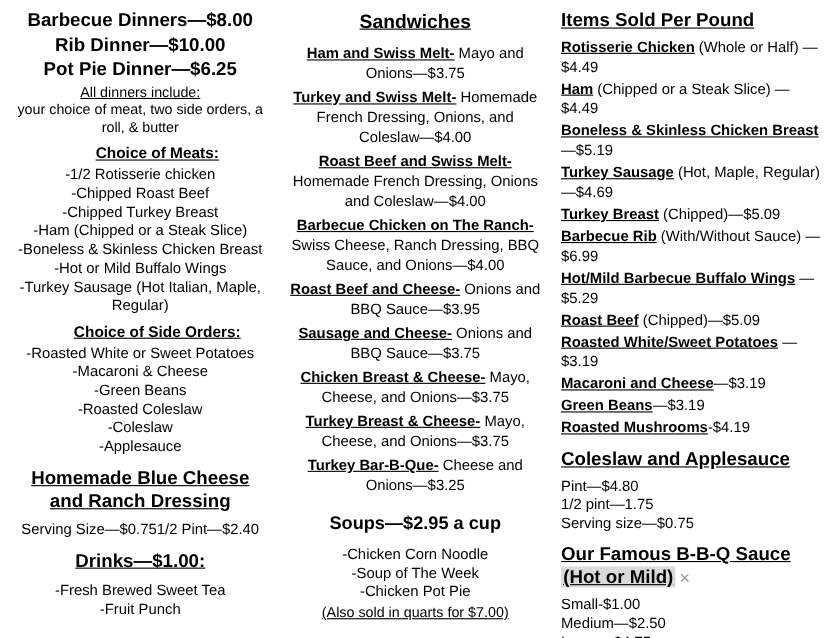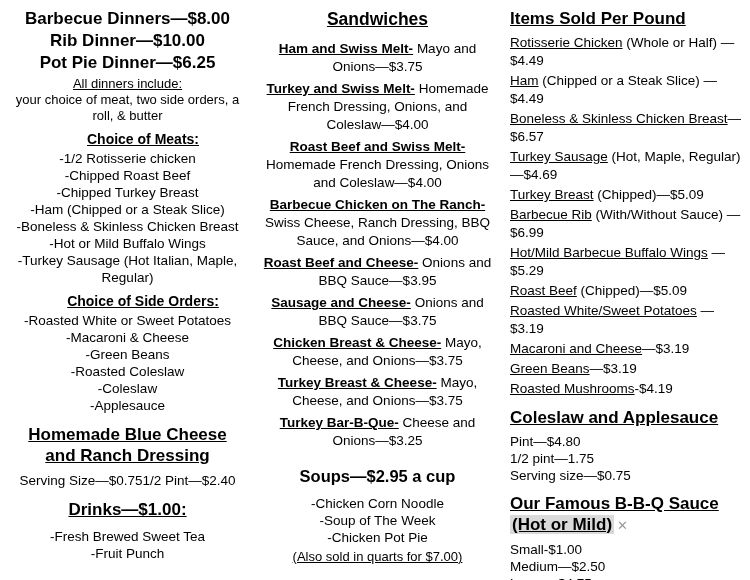--- a/index.html
+++ b/index.html
@@ -30,21 +30,21 @@
   .mid-heading { font-size:17.5px; font-weight:700; text-decoration:underline; margin-bottom:10px; line-height:22px; }
   .sandwich { font-size:13.5px; line-height:18px; margin-bottom:4px; }
   .sw-name { font-weight:700; text-decoration:underline; }
   .soups-heading { font-size:16.5px; font-weight:700; margin-top:16px; margin-bottom:8px; line-height:21px; }
   .soups-note { font-size:13px; text-decoration:underline; margin-top:2px; line-height:17px; }
 
   
   .col-right { width:250px; padding:8px 4px 0 10px; text-align:left; }
   .right-heading { font-size:17px; font-weight:700; text-decoration:underline; margin-bottom:5px; line-height:21px; }
   .pp-item { font-size:13.5px; line-height:18px; margin-bottom:2px; }
-  .pp-name { font-weight:400; text-decoration:underline; }
+  .pp-name { font-weight:700; text-decoration:underline; }
   .mt { margin-top:9px; }
   .small-line { font-size:13.5px; line-height:17px; }
   .sauce-heading div { line-height:21px; }
   .smudge { background:rgba(172,172,172,0.45); padding:0 2px; }
   .wm-x {
     color:#9a9a9a; font-weight:400; font-size:13px; margin-left:3px;
     display:inline-block; text-decoration:none;
   }
 </style>
 </head>
@@ -148,21 +148,21 @@
   </div>
 
   <div class="col col-right">
     <div class="right-heading">Items Sold Per Pound</div>
     <div>
 
         <div class="pp-item"><span class="pp-name">Rotisserie Chicken</span><span class="pp-rest"> (Whole or Half) —$4.49</span></div>
 
         <div class="pp-item"><span class="pp-name">Ham</span><span class="pp-rest"> (Chipped or a Steak Slice) — $4.49</span></div>
 
-        <div class="pp-item"><span class="pp-name">Boneless &amp; Skinless Chicken Breast</span><span class="pp-rest">—$6.57</span></div>
+        <div class="pp-item"><span class="pp-name">Boneless &amp; Skinless Chicken Breast</span><span class="pp-rest">—$5.19</span></div>
 
         <div class="pp-item"><span class="pp-name">Turkey Sausage</span><span class="pp-rest"> (Hot, Maple, Regular)—$4.69</span></div>
 
         <div class="pp-item"><span class="pp-name">Turkey Breast</span><span class="pp-rest"> (Chipped)—$5.09</span></div>
 
         <div class="pp-item"><span class="pp-name">Barbecue Rib</span><span class="pp-rest"> (With/Without Sauce) —$6.99</span></div>
 
         <div class="pp-item"><span class="pp-name">Hot/Mild Barbecue Buffalo Wings</span><span class="pp-rest"> —$5.29</span></div>
 
         <div class="pp-item"><span class="pp-name">Roast Beef</span><span class="pp-rest"> (Chipped)—$5.09</span></div>

